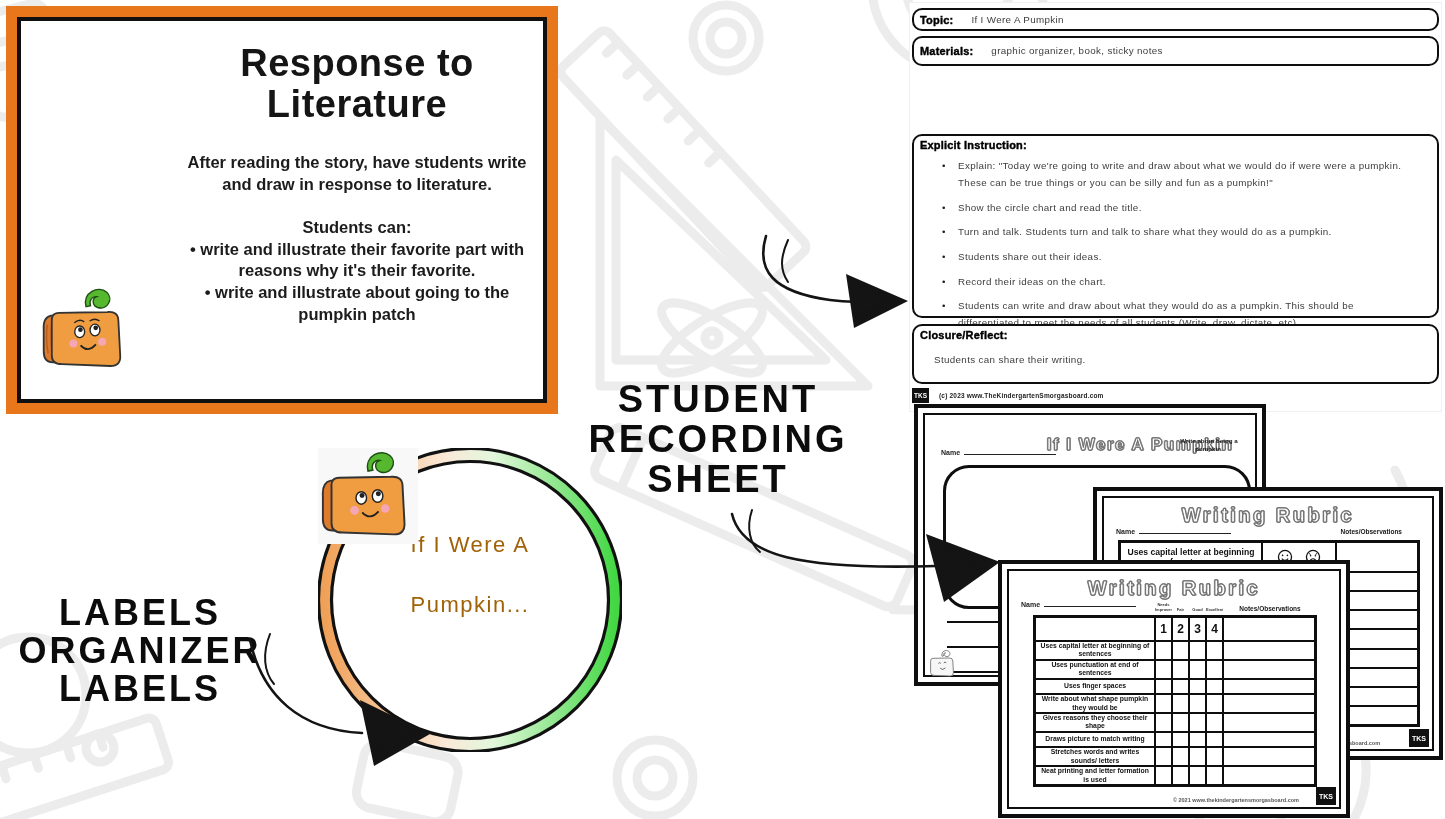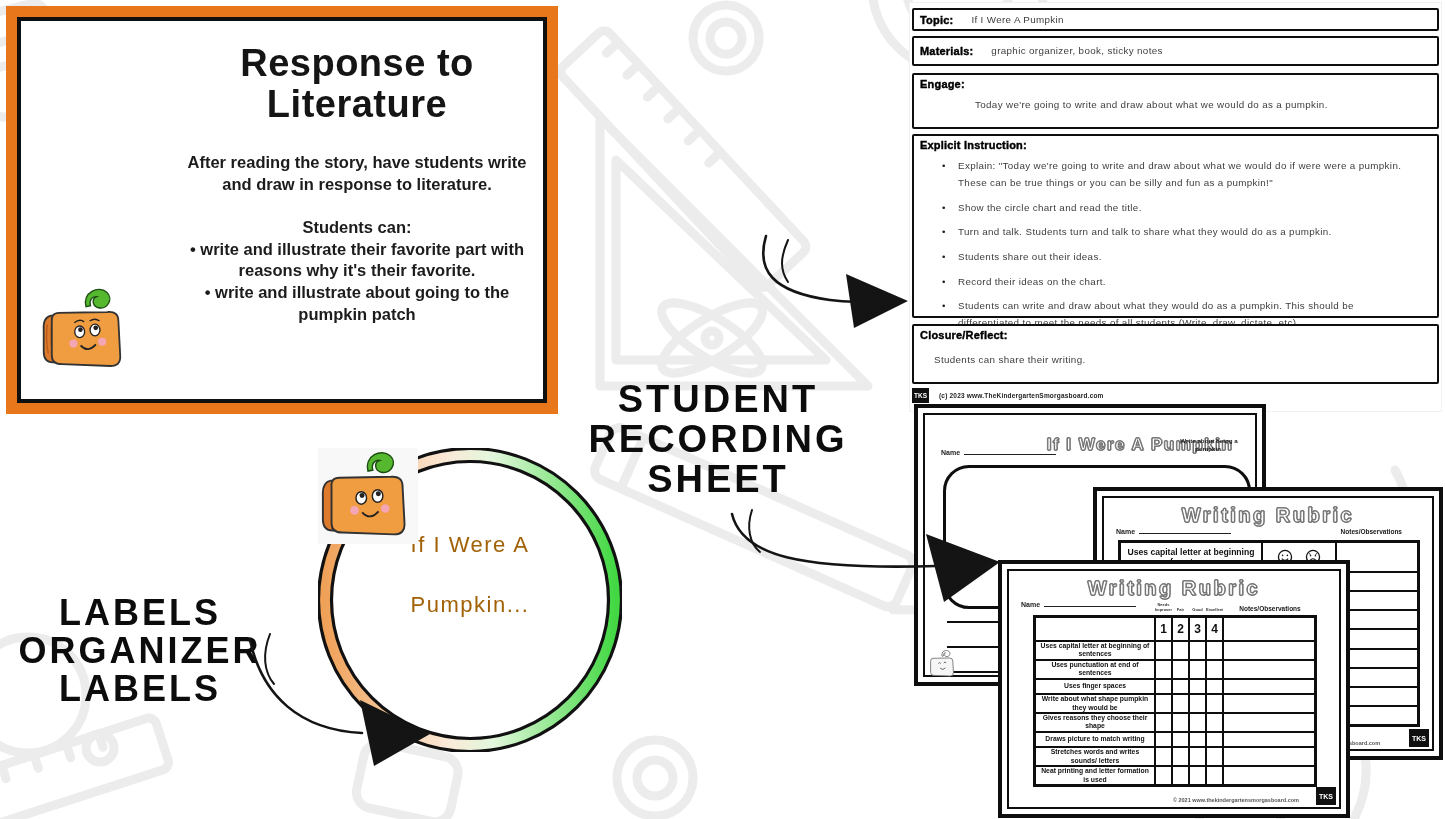--- a/index.html
+++ b/index.html
@@ -29,21 +29,21 @@
   .co-lesson{left:690px;top:122px;width:190px;text-align:right;font-size:40px;}
   .co-recording{left:582px;top:380px;width:272px;text-align:center;font-size:38px;}
   .co-organizer{left:8px;top:594px;width:264px;text-align:center;font-size:36px;}
 
   
   .arrows{position:absolute;left:0;top:0;z-index:25;pointer-events:none;}
 
   
   .lp-page{position:absolute;left:910px;top:3px;width:531px;height:408px;background:#fff;
            z-index:6;box-shadow:0 0 0 1px #f1f1f1;}
-  .lp-box{position:absolute;left:2px;right:2px;border:2.5px solid #0e0e0e;border-radius:2px;
+  .lp-box{position:absolute;left:2px;right:2px;border:2.5px solid #0e0e0e;border-radius:10px;
           background:#fff;box-sizing:border-box;padding:3px 6px;}
   .lp-label{font-size:11px;font-weight:800;color:#000;letter-spacing:.2px;-webkit-text-stroke:.4px #000;}
   .lp-text{font-size:9.8px;color:#3d3d3d;letter-spacing:.35px;line-height:1.5;}
   .lp-inline{display:flex;align-items:center;gap:18px;}
   .lp-box.topic{top:5px;height:23px;}
   .lp-box.materials{top:33px;height:30px;}
   .lp-box.engage{top:70px;height:56px;}
   .lp-box.explicit{top:131px;height:184px;}
   .lp-box.closure{top:321px;height:60px;}
   .lp-engage-text{padding-left:55px;margin-top:8px;}
@@ -221,24 +221,20 @@
         <span class="lp-label">Topic:</span>
         <span class="lp-text">If I Were A Pumpkin</span>
       </div>
     </div>
     <div class="lp-box materials">
       <div class="lp-inline" style="margin-top:3px;">
         <span class="lp-label">Materials:</span>
         <span class="lp-text">graphic organizer, book, sticky notes</span>
       </div>
     </div>
-    <div class="lp-box engage">
-      <div class="lp-label">Engage:</div>
-      <div class="lp-text lp-engage-text">Today we're going to write and draw about what we would do as a pumpkin.</div>
-    </div>
     <div class="lp-box explicit">
       <div class="lp-label">Explicit Instruction:</div>
       <div class="lp-bullets">
 
       <div class="lp-bullet">Explain:  "Today we're going to write and draw about what we would do if were were a pumpkin.  These can be true things or you can be silly and fun as a pumpkin!"</div>
           <div class="lp-bullet">Show the circle chart and read the title.</div>
           <div class="lp-bullet">Turn and talk.  Students turn and talk to share what they would do as a pumpkin.</div>
           <div class="lp-bullet">Students share out their ideas.</div>
           <div class="lp-bullet">Record their ideas on the chart.</div>
           <div class="lp-bullet">Students can write and draw about what they would do as a pumpkin. This should be differentiated to meet the needs of all students (Write, draw, dictate, etc)</div>

